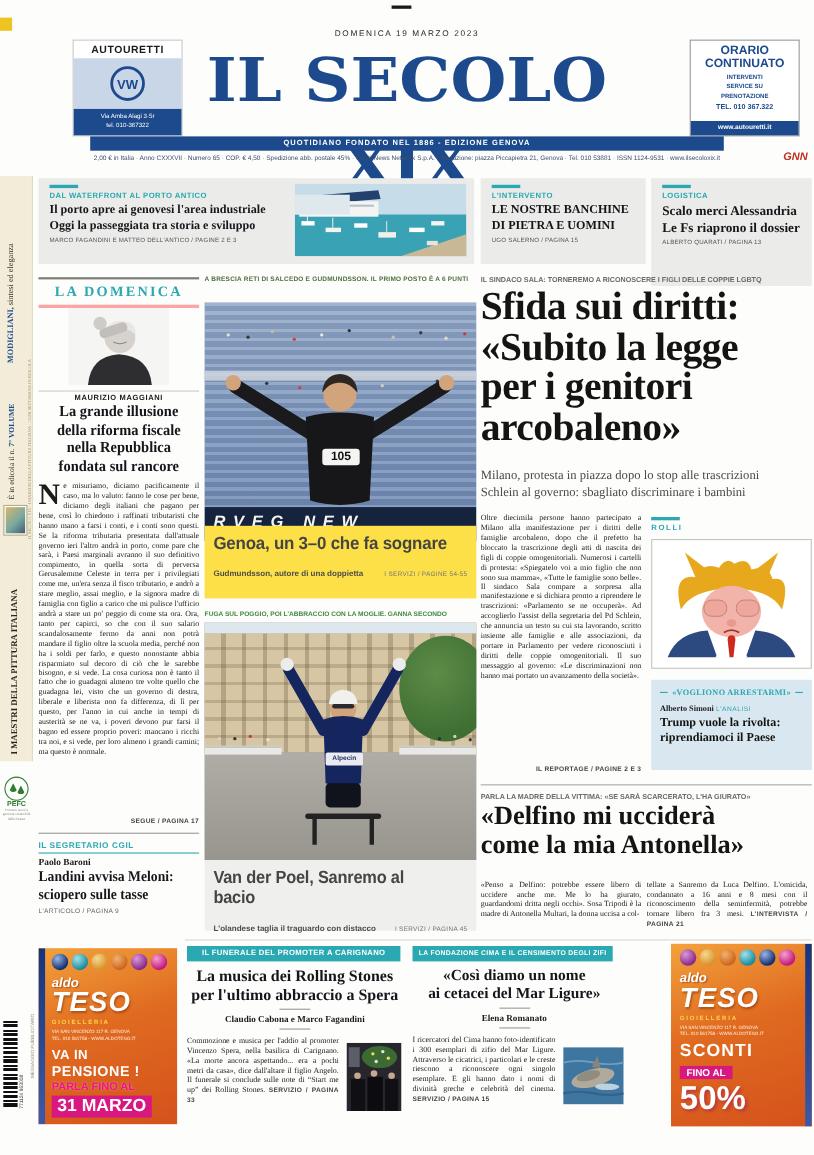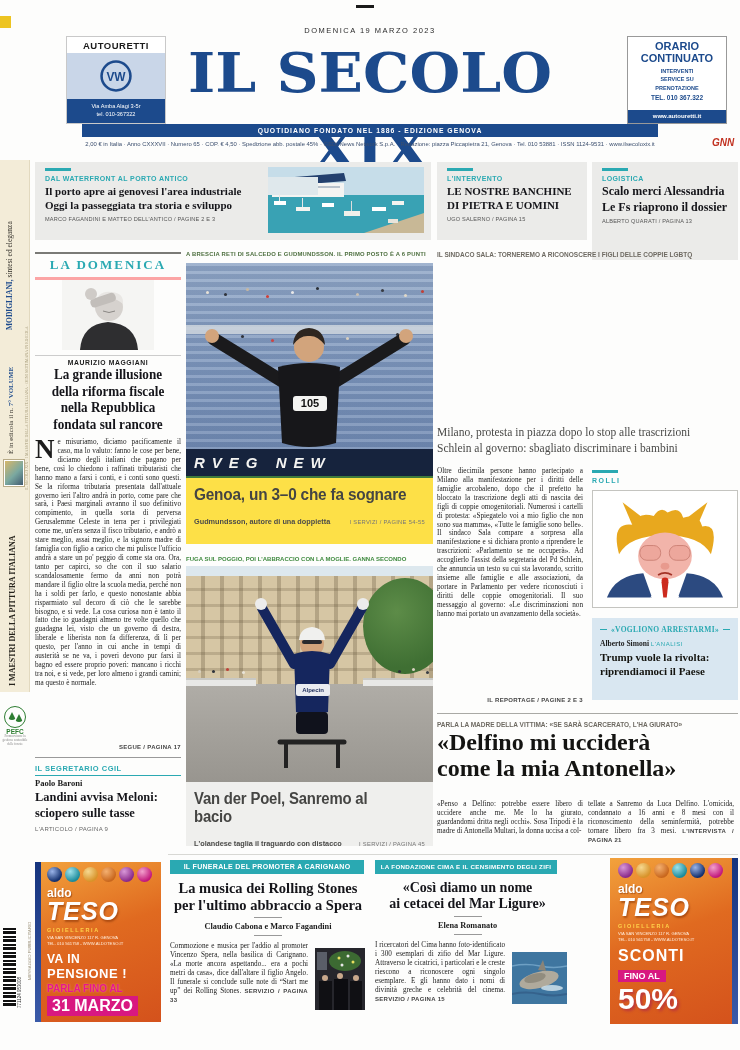--- a/index.html
+++ b/index.html
@@ -71,21 +71,21 @@
   .dropcap{float:left;font-size:27px;line-height:22px;font-weight:bold;padding-right:3px}
   .domsegue{left:35px;top:744px;width:146px}
   .ldiv1{left:35px;top:757px;width:146px;height:1px;background:#999}
   .cgilk{left:35px;top:764px;width:146px;color:#2aa9b2;font-weight:bold;font-size:7.5px;letter-spacing:.5px;
          border-bottom:1px solid #2aa9b2;padding-bottom:2px;font-family:"Liberation Sans",sans-serif}
   .cgilby{left:35px;top:778px;font-size:8.5px;font-weight:bold}
   .cgilhl{left:35px;top:789px;width:146px;font-weight:bold;font-size:13.5px;line-height:1.15;transform:scaleX(.92);transform-origin:left;color:#15151a}
   .cgilref{left:35px;top:826px;font-size:6px;color:#666;letter-spacing:.3px;font-family:"Liberation Sans",sans-serif}
   
   .gkick{left:186px;top:251px;width:247px;font-size:5.9px;font-weight:bold;color:#4e7040;letter-spacing:.2px;font-family:"Liberation Sans",sans-serif}
-  .gphoto{left:186px;top:263px;width:247px;height:217px;overflow:hidden;
+  .gphoto{left:186px;top:275px;width:247px;height:217px;overflow:hidden;
     background:linear-gradient(#93a9c8,#7d96bc 55%,#6f88b0)}
   .seatrows{position:absolute;inset:0;background:repeating-linear-gradient(to bottom,rgba(255,255,255,.13) 0 3px,rgba(20,40,80,.10) 3px 8px)}
   .walkway{position:absolute;left:0;top:62px;width:100%;height:9px;background:#cfd6de;opacity:.85}
   .crowd1{position:absolute;left:20px;top:28px;width:3px;height:3px;border-radius:50%;background:#e8e2d6;
     box-shadow:18px 2px #30343c,40px -3px #c8b8a0,60px 4px #d04038,85px 0 #e8e8e8,110px -4px #2a3038,150px 2px #c8c0b4,175px -2px #383c44,198px 3px #e0d8c8,215px -1px #c04038,95px 40px #e8e4da,35px 44px #2f333b,140px 46px #d8d0c0,190px 42px #34383f,65px 48px #c44}
   .adboard{position:absolute;left:0;top:186px;width:100%;height:27px;background:#16233d;color:#f4f4f2;
     font-family:"Liberation Sans",sans-serif;font-weight:bold;font-size:15px;letter-spacing:7px;padding:5px 0 0 8px;font-style:italic}
   .pitch{position:absolute;left:0;top:213px;width:100%;height:4px;background:#3f7a3c}
   .gplayer{position:absolute;left:18px;top:40px}
   .gbadge{position:absolute;left:107px;top:133px;width:34px;height:15px;background:#f4f4f2;border-radius:3px;
@@ -151,21 +151,21 @@
   
   .teso{overflow:hidden;color:#fff;font-family:"Liberation Sans",sans-serif;
         background:linear-gradient(160deg,#f2a23c,#e06a20 45%,#d4521c)}
   .tesoL{left:35px;top:862px;width:126px;height:160px;padding-left:12px}
   .tesoR{left:610px;top:858px;width:128px;height:166px;padding-left:8px}
   .bluebar{position:absolute;top:0;width:6px;height:100%;background:linear-gradient(#16347e,#3a5aa8)}
   .tesoL .bluebar{left:0}
   .tesoR .bluebar{right:0}
   .gems{display:flex;gap:3px;margin-top:5px}
   .gem{width:15px;height:15px;border-radius:50%}
-  .tbrand{font-weight:bold;font-size:12px;margin-top:4px;text-shadow:1px 1px 1px rgba(120,40,0,.5)}
+  .tbrand{font-style:italic;font-weight:bold;font-size:12px;margin-top:4px;text-shadow:1px 1px 1px rgba(120,40,0,.5)}
   .tbrand2{font-style:italic;font-weight:bold;font-size:25px;letter-spacing:1px;line-height:.95;text-shadow:1px 2px 2px rgba(120,40,0,.5)}
   .tgio{color:#ffd24a;font-size:5.5px;letter-spacing:1.6px;font-weight:bold;margin-top:3px}
   .taddr{font-size:4.2px;line-height:1.5;margin-top:2px;color:#ffeedd}
   .tl1{font-weight:bold;font-size:12px;margin-top:5px;letter-spacing:.5px}
   .tl2{font-weight:bold;font-size:13px;letter-spacing:.5px}
   .tl3{font-weight:bold;font-size:10px;color:#e8168c;margin-top:2px;text-shadow:0 0 2px rgba(255,255,255,.4)}
   .tl4{display:inline-block;font-weight:bold;font-size:16px;background:#d81880;padding:1px 5px;margin-top:2px}
   .trl1{font-weight:bold;font-size:16px;margin-top:4px;letter-spacing:1px}
   .trl2{display:inline-block;font-weight:bold;font-size:9px;background:#d81880;padding:1px 6px;margin-top:1px}
   .trl3{font-weight:bold;font-size:30px;line-height:1.05;text-shadow:2px 2px 3px rgba(160,20,90,.55)}
@@ -347,20 +347,24 @@
   </div>
   <div class="abs cband">
     <div class="bandhl" style="transform:scaleX(.93)">Van der Poel, Sanremo al bacio</div>
     <div class="bandcap">
       <span class="bandcapl">L'olandese taglia il traguardo con distacco</span>
       <span class="bandcapr">I SERVIZI / PAGINA 45</span>
     </div>
   </div>
 
   <div class="abs dkick">IL SINDACO SALA: TORNEREMO A RICONOSCERE I FIGLI DELLE COPPIE LGBTQ</div>
+  <div class="abs dhl pre">Sfida sui diritti:
+«Subito la legge
+per i genitori
+arcobaleno»</div>
   <div class="abs dsub pre">Milano, protesta in piazza dopo lo stop alle trascrizioni
 Schlein al governo: sbagliato discriminare i bambini</div>
   <div class="abs dbody just">Oltre diecimila persone hanno partecipato a Milano alla manifestazione per i diritti delle famiglie arcobaleno, dopo che il prefetto ha bloccato la trascrizione degli atti di nascita dei figli di coppie omogenitoriali. Numerosi i cartelli di protesta: «Spiegatelo voi a mio figlio che non sono sua mamma», «Tutte le famiglie sono belle». Il sindaco Sala compare a sorpresa alla manifestazione e si dichiara pronto a riprendere le trascrizioni: «Parlamento se ne occuperà». Ad accoglierlo l'assist della segretaria del Pd Schlein, che annuncia un testo su cui sta lavorando, scritto insieme alle famiglie e alle associazioni, da portare in Parlamento per vedere riconosciuti i diritti delle coppie omogenitoriali. Il suo messaggio al governo: «Le discriminazioni non hanno mai portato un avanzamento della società».</div>
   <div class="abs dref endref">IL REPORTAGE / PAGINE 2 E 3</div>
 
   <div class="abs tealdash rollidash"></div>
   <div class="abs rollilbl">ROLLI</div>
   <div class="abs cartoonbox">
     <svg width="130" height="104" viewBox="0 0 150 112">
       <polygon points="38,30 26,2 52,22" fill="#e8a81e"></polygon>

